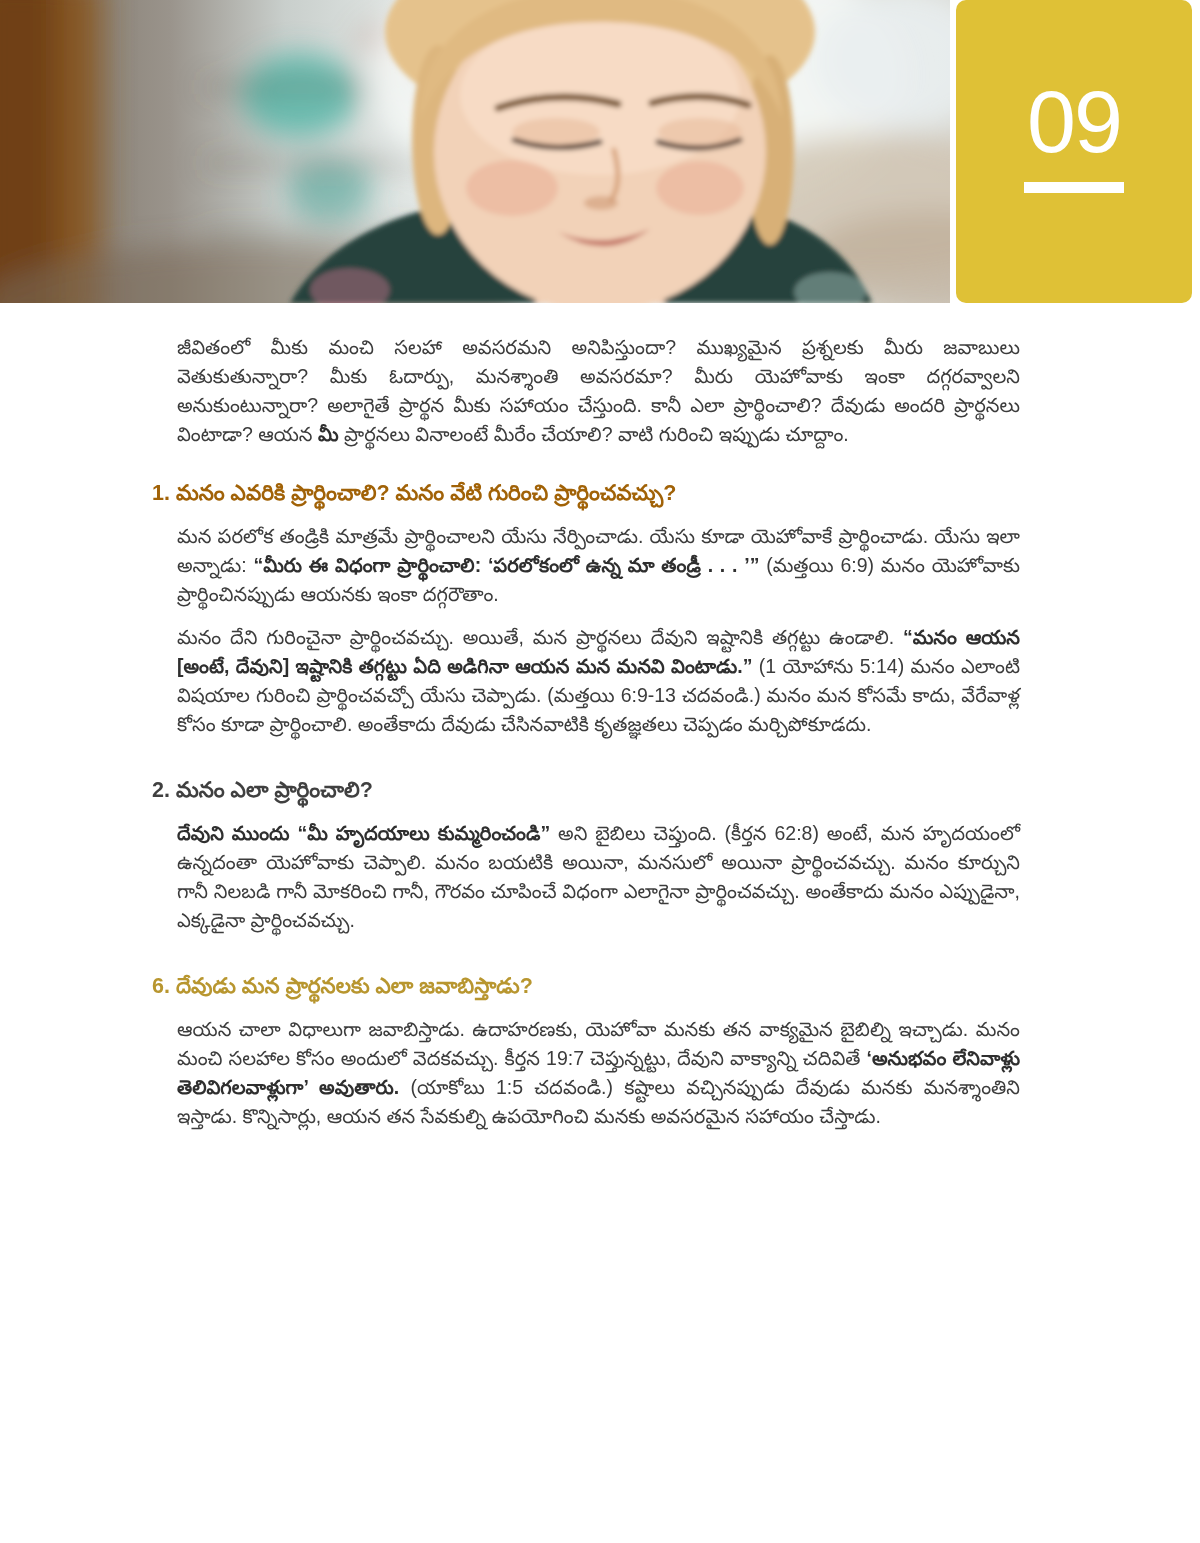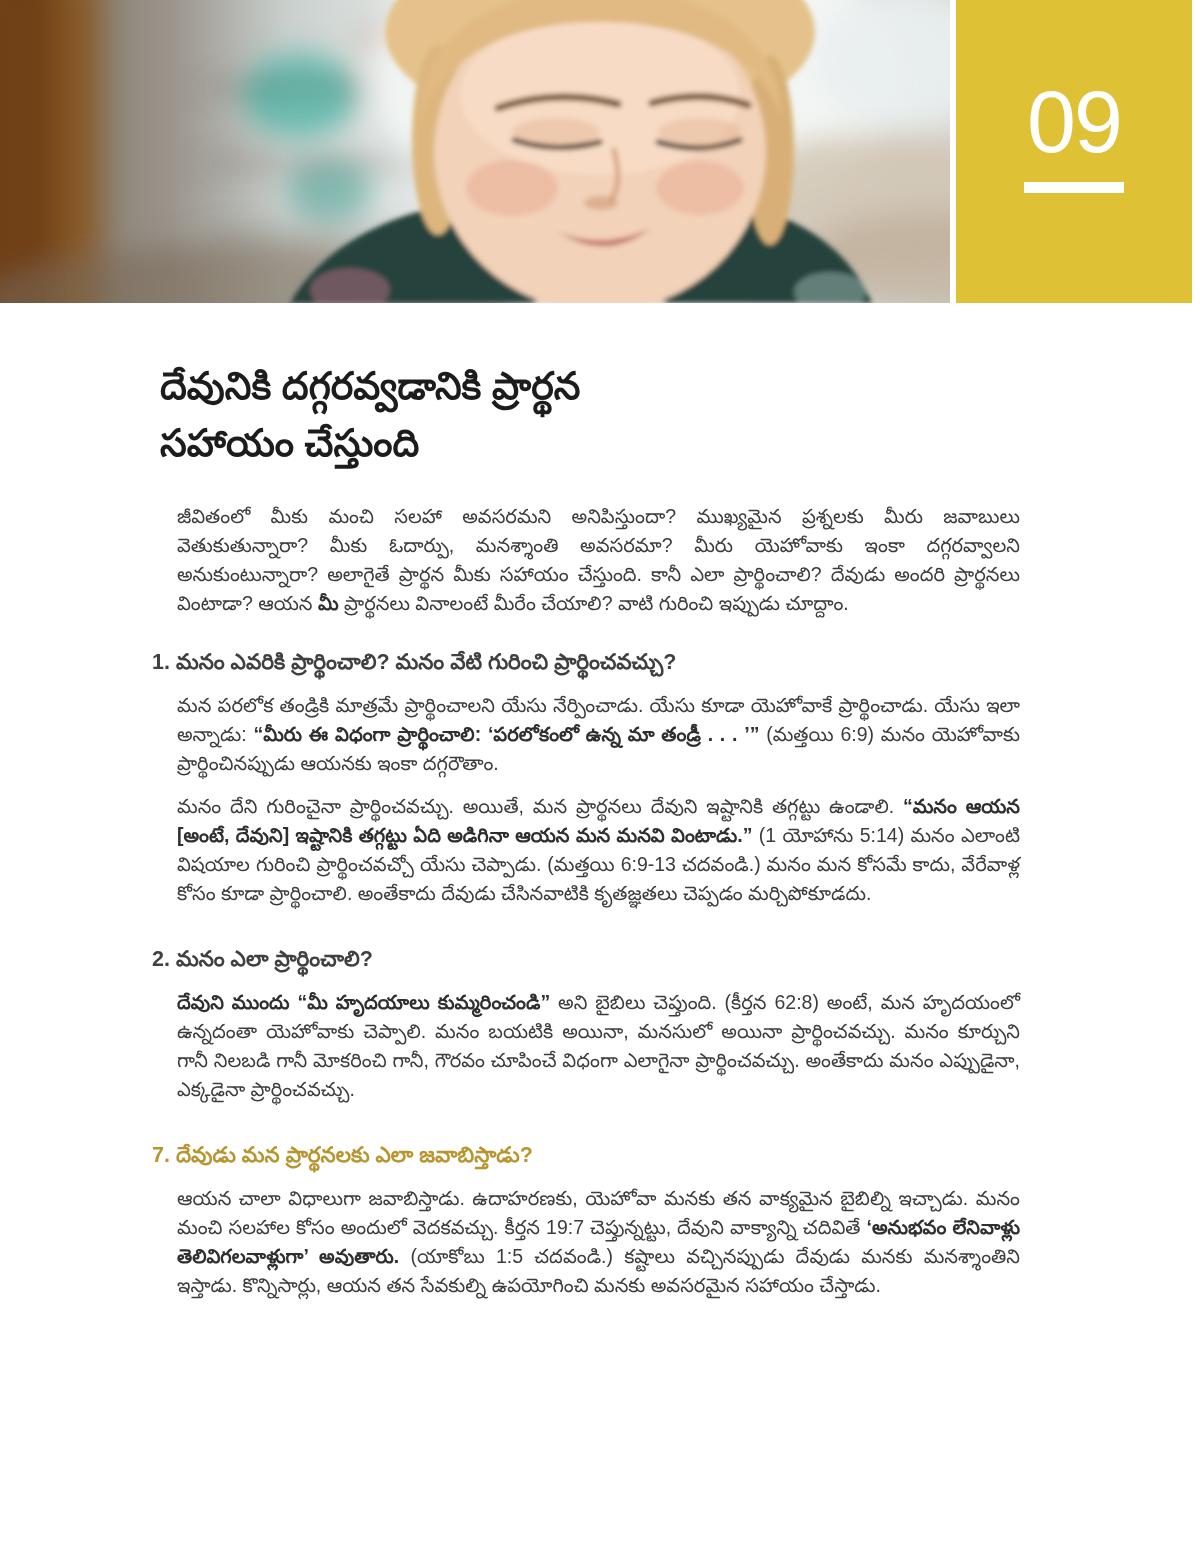--- a/index.html
+++ b/index.html
@@ -13,21 +13,21 @@
   
   .hero{position:relative;width:1200px;height:303px;}
   .photo{
     position:absolute;left:0;top:0;width:950px;height:303px;overflow:hidden;
     background:linear-gradient(90deg,#6e4518 0%,#7c5220 6%,#8b8378 10%,#9a948c 18%,
       #c9cfcc 30%,#e6ebe9 45%,#eef1ef 62%,#e3e7e2 80%,#d8d8d2 100%);
   }
   .photo svg{display:block;}
   .badge{
     position:absolute;top:0;left:956px;width:236px;height:303px;
-    display:flex;flex-direction:column;align-items:center;
+    display:flex;flex-direction:column;align-items:center;border-radius:10px;
   }
   .badge-number{
     margin-top:78px;color:#ffffff;font-size:88px;line-height:1;
     font-weight:400;letter-spacing:-2px;
   }
   .badge-bar{width:100px;height:11px;background:#ffffff;margin-top:16px;}
 
   
   .content{padding:0 180px 0 152px;color:#3c3c3c;}
   h1.title{
@@ -118,31 +118,27 @@
       </svg>
     </div>
     <div class="badge" style="background: rgb(223, 193, 54);">
       <div class="badge-number">09</div>
       <div class="badge-bar"></div>
     </div>
   </div>
 
   <div class="content">
 
-    <h1 class="title">
-      <span>దేవునికి దగ్గరవ్వడానికి ప్రార్థన</span>
-      <span>సహాయం చేస్తుంది</span>
-    </h1>
 
     <p class="body intro"><span>జీవితంలో మీకు మంచి సలహా అవసరమని అనిపిస్తుందా? ముఖ్యమైన ప్రశ్నలకు మీరు జవాబులు వెతుకుతున్నారా? మీకు ఓదార్పు, మనశ్శాంతి అవసరమా? మీరు యెహోవాకు ఇంకా దగ్గరవ్వాలని అనుకుంటున్నారా? అలాగైతే ప్రార్థన మీకు సహాయం చేస్తుంది. కానీ ఎలా ప్రార్థించాలి? దేవుడు అందరి ప్రార్థనలు వింటాడా? ఆయన </span><b>మీ</b><span> ప్రార్థనలు వినాలంటే మీరేం చేయాలి? వాటి గురించి ఇప్పుడు చూద్దాం.</span></p>
 
-    <h2 class="q" style="color: #404040; margin-top: 29px;">1. మనం ఎవరికి ప్రార్థించాలి? మనం వేటి గురించి ప్రార్థించవచ్చు?</h2>
+    <h2 class="q" style="color: #a16207; margin-top: 29px;">1. మనం ఎవరికి ప్రార్థించాలి? మనం వేటి గురించి ప్రార్థించవచ్చు?</h2>
     <p class="body"><span>మన పరలోక తండ్రికి మాత్రమే ప్రార్థించాలని యేసు నేర్పించాడు. యేసు కూడా యెహోవాకే ప్రార్థించాడు. యేసు ఇలా అన్నాడు: </span><b>“మీరు ఈ విధంగా ప్రార్థించాలి: ‘పరలోకంలో ఉన్న మా తండ్రీ . . . ’”</b><span> (మత్తయి 6:9) మనం యెహోవాకు ప్రార్థించినప్పుడు ఆయనకు ఇంకా దగ్గరౌతాం.</span></p>
     <p class="body"><span>మనం దేని గురించైనా ప్రార్థించవచ్చు. అయితే, మన ప్రార్థనలు దేవుని ఇష్టానికి తగ్గట్టు ఉండాలి. </span><b>“మనం ఆయన [అంటే, దేవుని] ఇష్టానికి తగ్గట్టు ఏది అడిగినా ఆయన మన మనవి వింటాడు.”</b><span> (1 యోహాను 5:14) మనం ఎలాంటి విషయాల గురించి ప్రార్థించవచ్చో యేసు చెప్పాడు. (మత్తయి 6:9-13 చదవండి.) మనం మన కోసమే కాదు, వేరేవాళ్ల కోసం కూడా ప్రార్థించాలి. అంతేకాదు దేవుడు చేసినవాటికి కృతజ్ఞతలు చెప్పడం మర్చిపోకూడదు.</span></p>
 
     <h2 class="q" style="color: #404040;">2. మనం ఎలా ప్రార్థించాలి?</h2>
     <p class="body"><b>దేవుని ముందు “మీ హృదయాలు కుమ్మరించండి”</b><span> అని బైబిలు చెప్తుంది. (కీర్తన 62:8) అంటే, మన హృదయంలో ఉన్నదంతా యెహోవాకు చెప్పాలి. మనం బయటికి అయినా, మనసులో అయినా ప్రార్థించవచ్చు. మనం కూర్చుని గానీ నిలబడి గానీ మోకరించి గానీ, గౌరవం చూపించే విధంగా ఎలాగైనా ప్రార్థించవచ్చు. అంతేకాదు మనం ఎప్పుడైనా, ఎక్కడైనా ప్రార్థించవచ్చు.</span></p>
 
-    <h2 class="q" style="color: rgb(184, 150, 47);">7. దేవుడు మన ప్రార్థనలకు ఎలా జవాబిస్తాడు?</h2>
+    <h2 class="q" style="color: rgb(184, 150, 47);">6. దేవుడు మన ప్రార్థనలకు ఎలా జవాబిస్తాడు?</h2>
     <p class="body"><span>ఆయన చాలా విధాలుగా జవాబిస్తాడు. ఉదాహరణకు, యెహోవా మనకు తన వాక్యమైన బైబిల్ని ఇచ్చాడు. మనం మంచి సలహాల కోసం అందులో వెదకవచ్చు. కీర్తన 19:7 చెప్తున్నట్టు, దేవుని వాక్యాన్ని చదివితే </span><b>‘అనుభవం లేనివాళ్లు తెలివిగలవాళ్లుగా’ అవుతారు.</b><span> (యాకోబు 1:5 చదవండి.) కష్టాలు వచ్చినప్పుడు దేవుడు మనకు మనశ్శాంతిని ఇస్తాడు. కొన్నిసార్లు, ఆయన తన సేవకుల్ని ఉపయోగించి మనకు అవసరమైన సహాయం చేస్తాడు.</span></p>
 
   </div>
 </div>
 
 </body></html>

